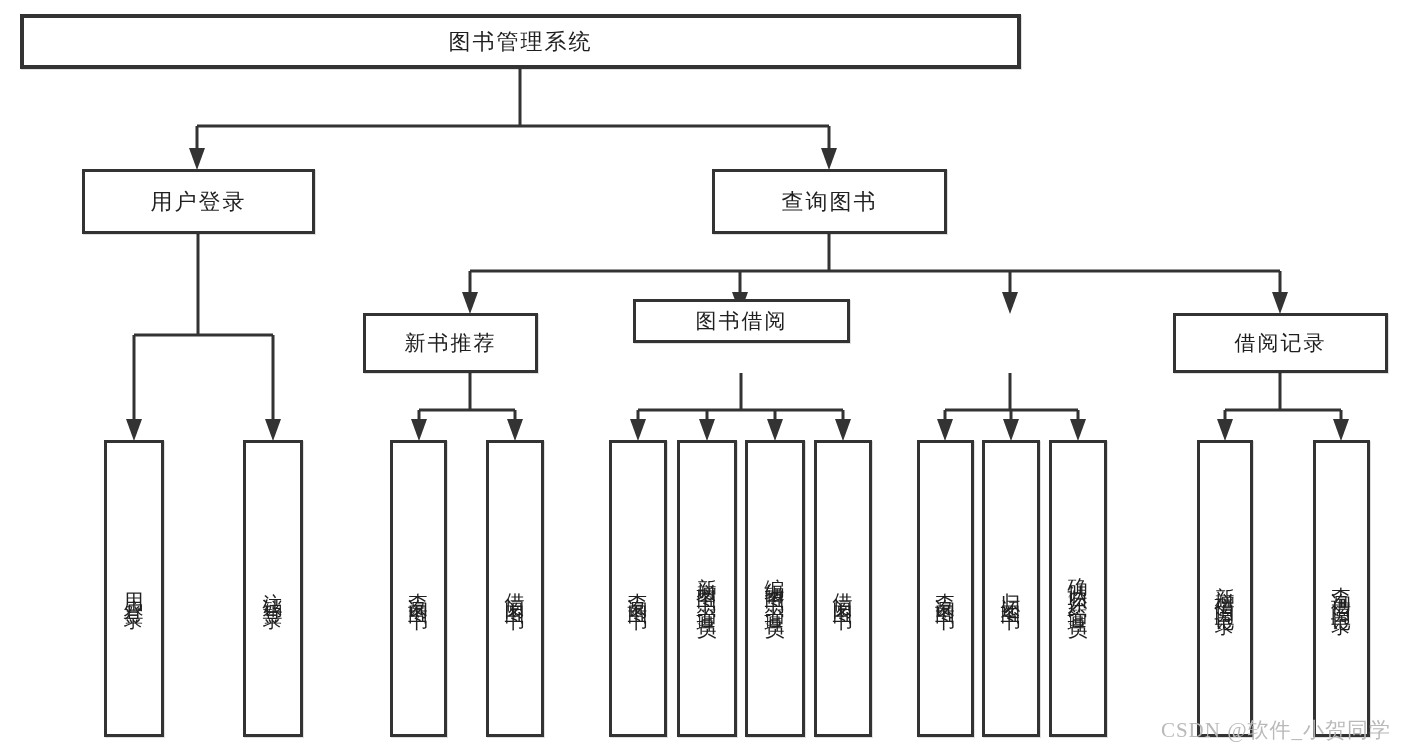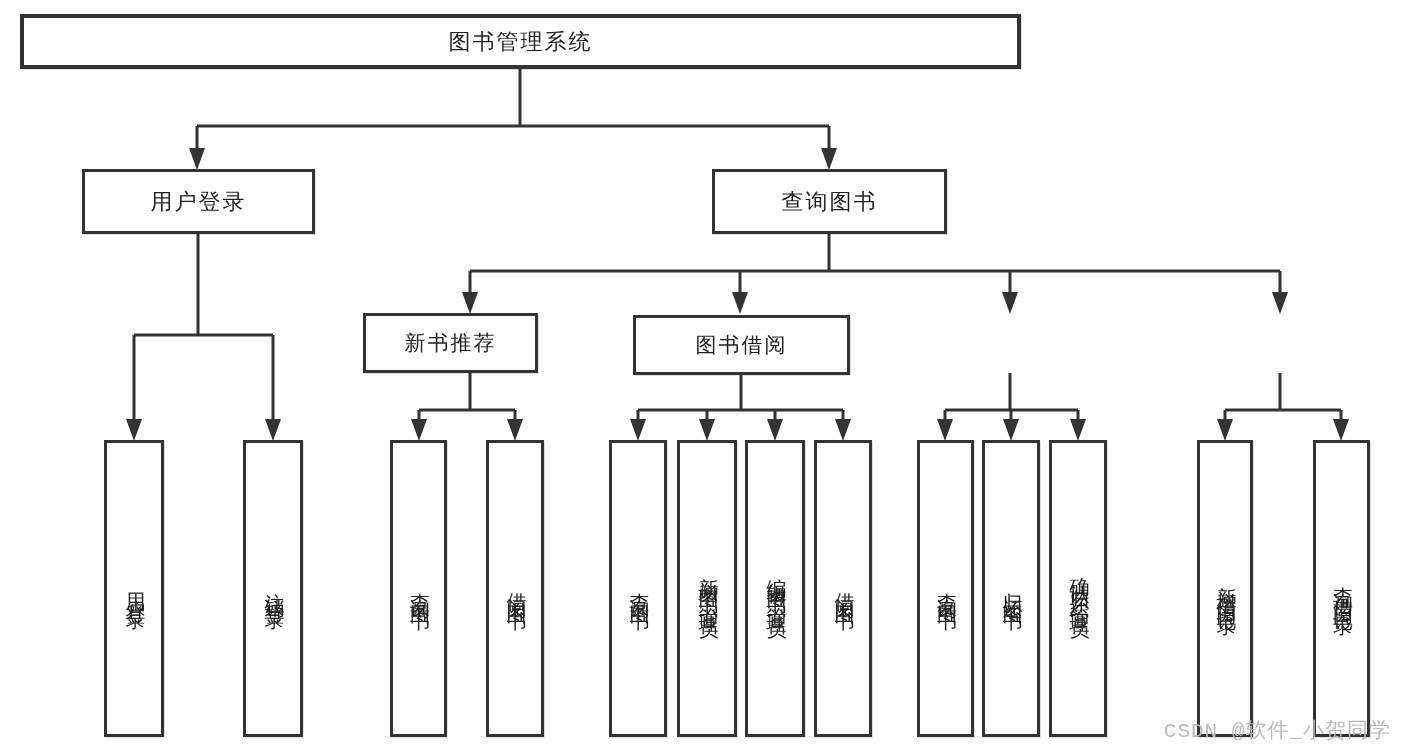--- a/index.html
+++ b/index.html
@@ -6,21 +6,21 @@
     --line:#333333;
     --text:#1f1f1f;
     --watermark:#b9b9b9;
     --background:#ffffff;
   }
   html,body{margin:0;padding:0;background:var(--background);}
   #stage{
     position:relative;
     width:1405px;height:747px;
     background:var(--background);
-    font-family:Liberation Mono, monospace;
+    font-family:Liberation Serif, serif;
     color:var(--text);
     overflow:hidden;
     border-radius:7px;
   }
   #connectors{position:absolute;left:0;top:0;}
   #connectors path{stroke:var(--line);stroke-width:3;fill:none;}
   #connectors polygon{fill:var(--line);stroke:none;}
   .box{
     position:absolute;
     box-sizing:border-box;
@@ -90,21 +90,22 @@
     <polygon points="1217,419 1233,419 1225,441"></polygon>
     <polygon points="1333,419 1349,419 1341,441"></polygon>
   </svg>
 
   <div class="box root" style="left:20px;top:14px;width:1001px;height:55px;">图书管理系统</div>
 
   <div class="box lvl2" style="left:82px;top:169px;width:233px;height:65px;">用户登录</div>
   <div class="box lvl2" style="left:712px;top:169px;width:235px;height:65px;">查询图书</div>
 
   <div class="box lvl3" style="left:363px;top:313px;width:175px;height:60px;">新书推荐</div>
-  <div class="box lvl3" style="left:633px;top:315px;width:217px;height:60px;">图书借阅</div>
+  <div class="box lvl3" style="left:633px;top:299px;width:217px;height:44px;">图书借阅</div>
+  <div class="box lvl3" style="left:1173px;top:313px;width:215px;height:60px;">借阅记录</div>
 
   <div class="box leaf" style="left:104px;top:440px;width:60px;height:297px;">用户登录</div>
   <div class="box leaf" style="left:243px;top:440px;width:60px;height:297px;">注销登录</div>
 
   <div class="box leaf" style="left:390px;top:440px;width:57px;height:297px;">查询图书</div>
   <div class="box leaf" style="left:486px;top:440px;width:58px;height:297px;">借阅图书</div>
 
   <div class="box leaf" style="left:609px;top:440px;width:58px;height:297px;">查询图书</div>
   <div class="box leaf" style="left:677px;top:440px;width:60px;height:297px;">新增图书（管理员）</div>
   <div class="box leaf" style="left:745px;top:440px;width:60px;height:297px;">编辑图书（管理员）</div>

